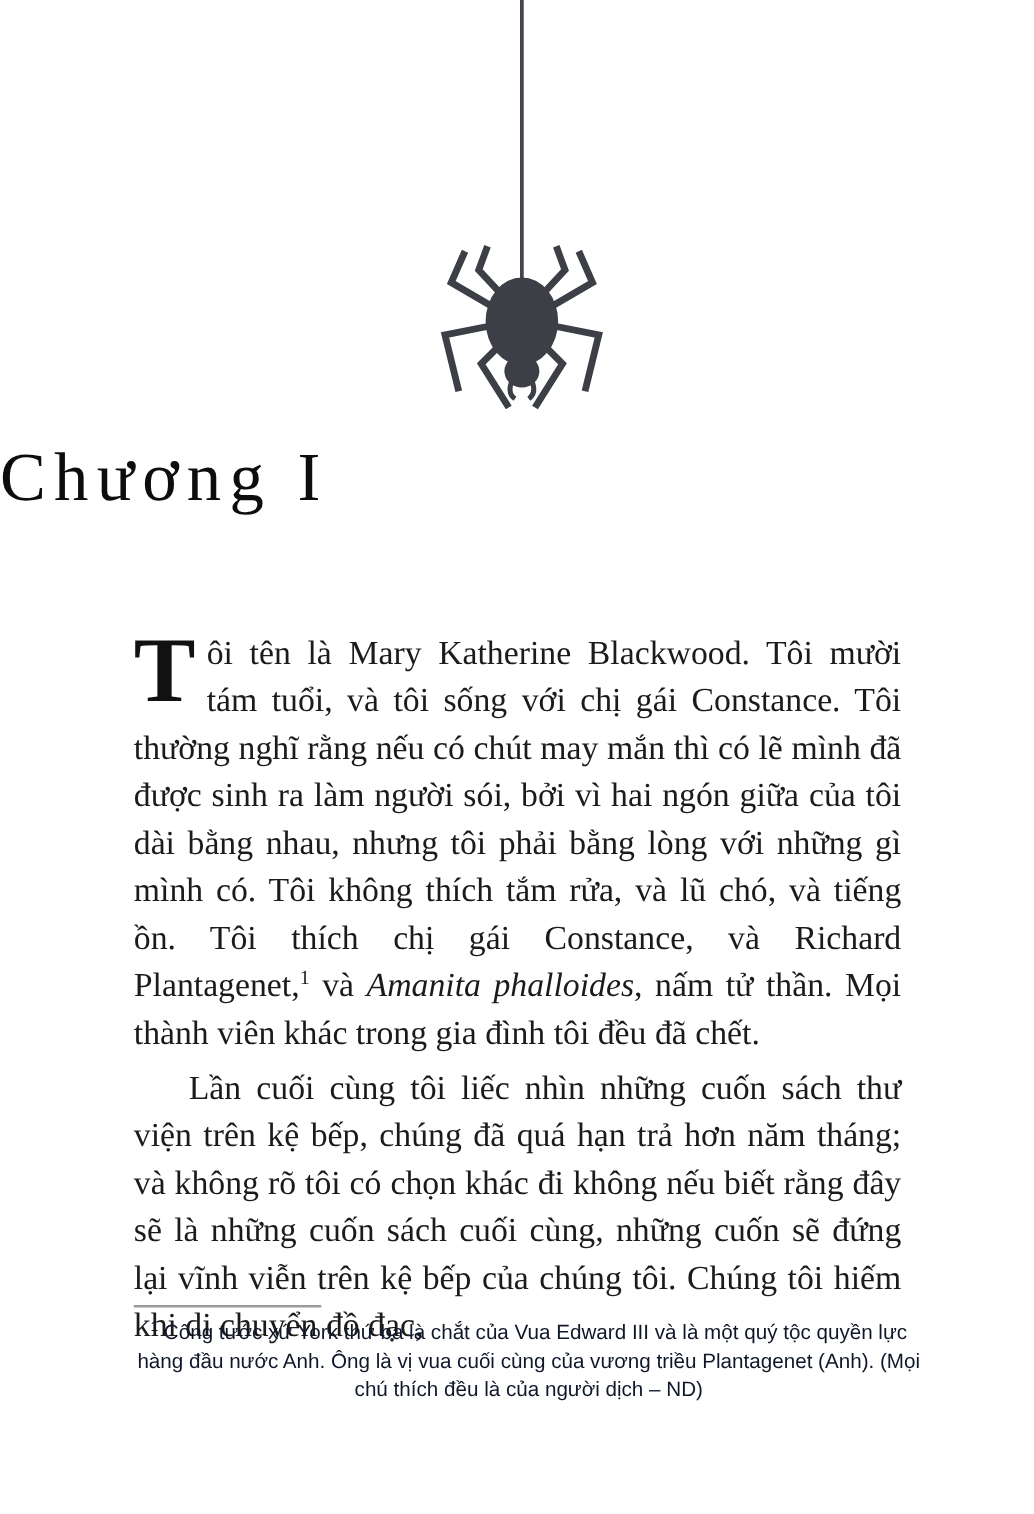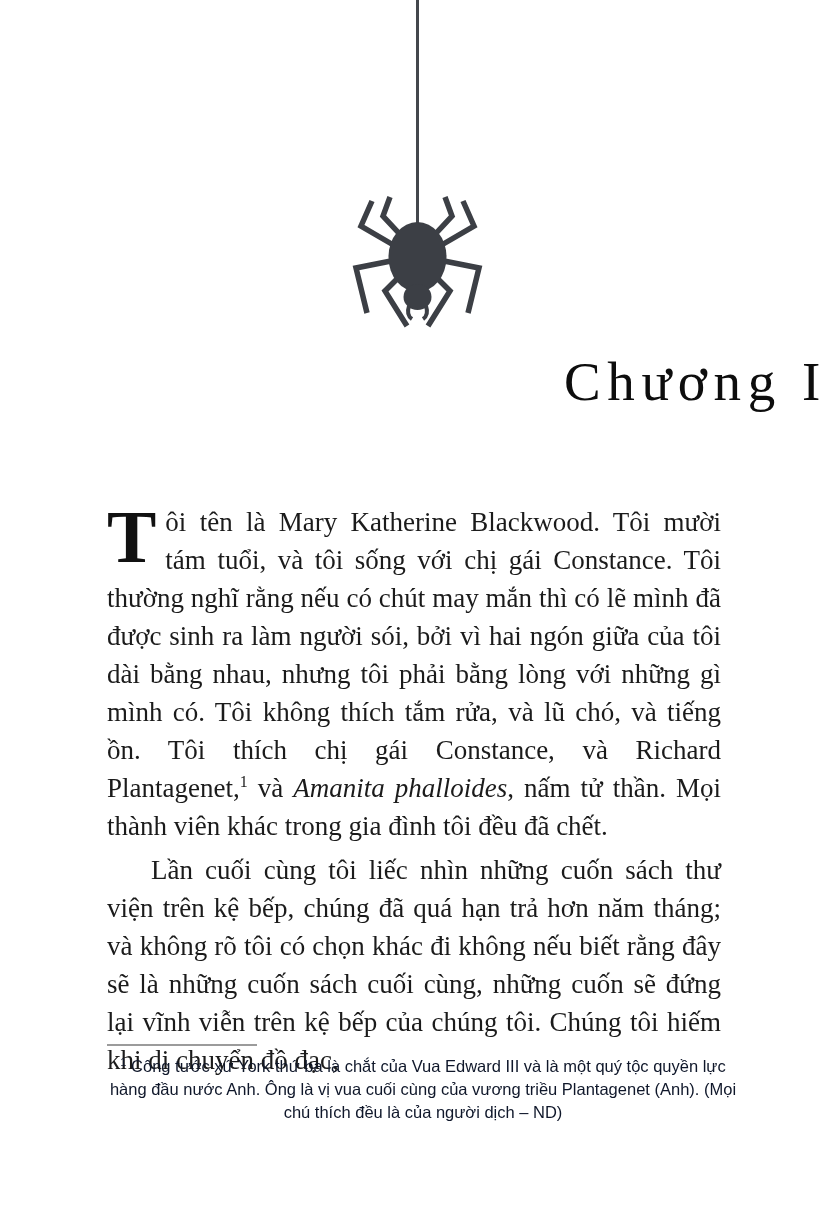--- a/index.html
+++ b/index.html
@@ -20,21 +20,21 @@
     position: absolute;
     left: 0;
     top: 0;
   }
   .chapter-title {
     position: absolute;
     left: 0;
     top: 352px;
     width: 100%;
     margin: 0;
-    text-align: right;
+    text-align: left;
     font-family: "Liberation Serif", serif;
     font-weight: 400;
     font-size: 55px;
     line-height: 1.1;
     letter-spacing: 0.12em;
     color: #0d0d0d;
   }
   .body-text {
     position: absolute;
     left: 107px;

